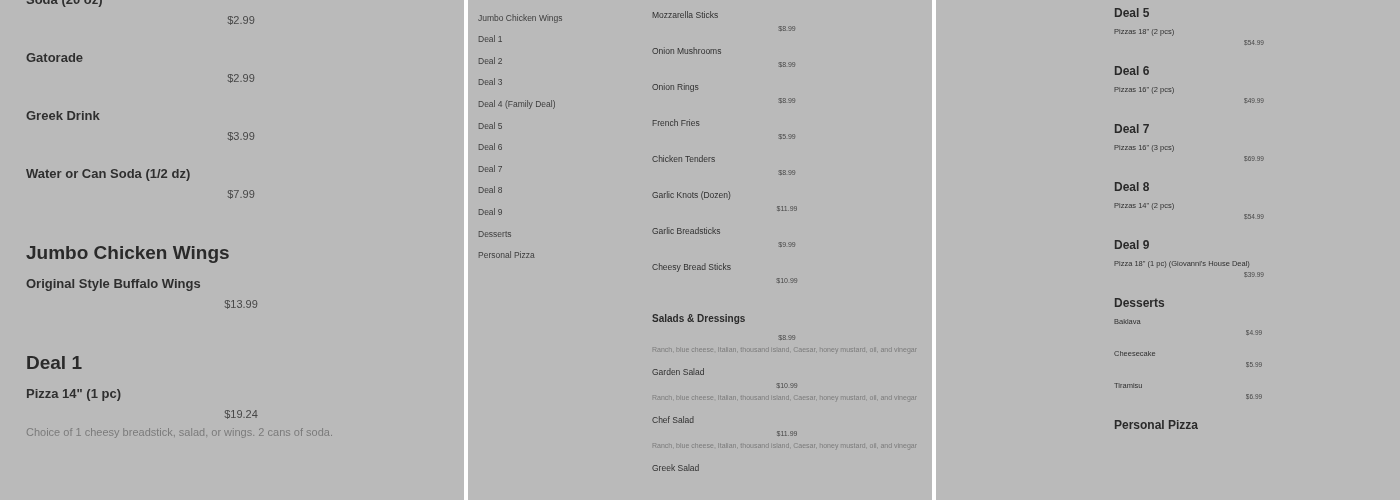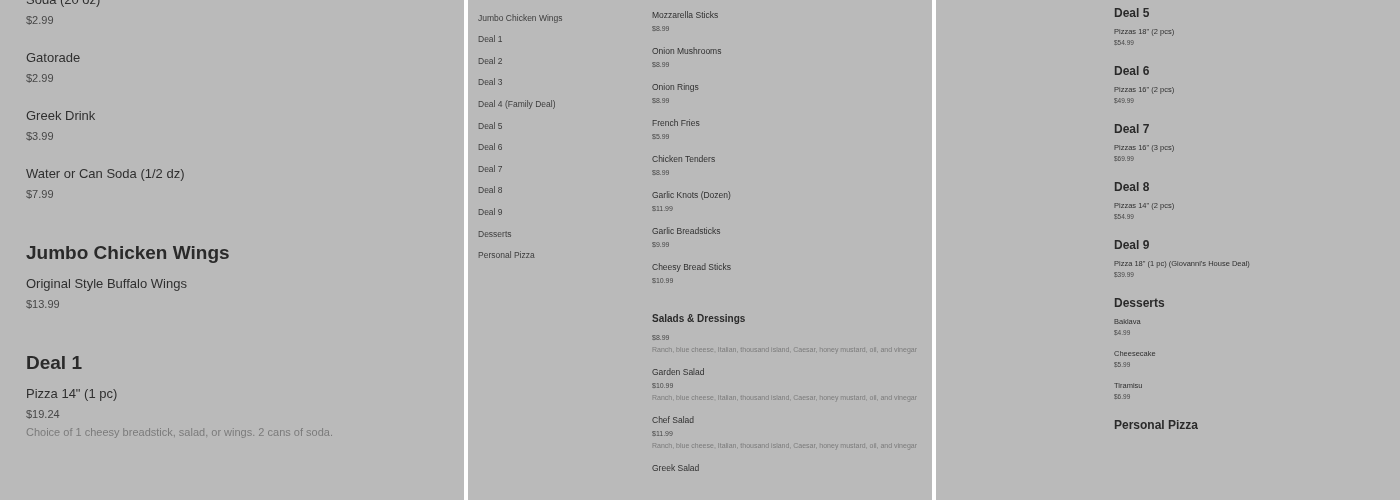--- a/index.html
+++ b/index.html
@@ -11,28 +11,28 @@
   }
   .panel {
     position: absolute; top: 0; height: 500px; overflow: hidden;
     background: #bababa;
   }
   #panel-left { left: 0; width: 464px; }
   #panel-mid { left: 468px; width: 464px; }
   #panel-right { left: 936px; width: 464px; }
 
   .title { color: #2f2f2f; }
-  .price { color: #474747; }
+  .price { color: #474747; text-align: center; }
   .desc { color: #7b7b7b; }
   .heading { color: #2a2a2a; font-weight: bold; }
 
   
   #panel-left .inner { position: absolute; left: 26px; top: -9px; width: 430px; }
   #panel-left .item { margin-bottom: 22px; }
-  #panel-left .item .title { font-size: 13px; line-height: 17px; }
+  #panel-left .item .title { font-size: 13px; line-height: 17px; font-weight: bold; }
   #panel-left .item .price { font-size: 11px; line-height: 14px; margin-top: 5px; }
   #panel-left .item .desc { font-size: 11px; line-height: 14px; margin-top: 4px; }
   #panel-left .section { margin-top: 40px; }
   #panel-left .section .heading { font-size: 19px; line-height: 24px; margin-bottom: 10px; }
 
   
   #panel-mid .sidebar { position: absolute; left: 10px; top: -9px; width: 170px; }
   #panel-mid .sidebar .nav-item {
     font-size: 8.5px; line-height: 11px; color: #3c3c3c;
     height: 21.6px; cursor: pointer;

